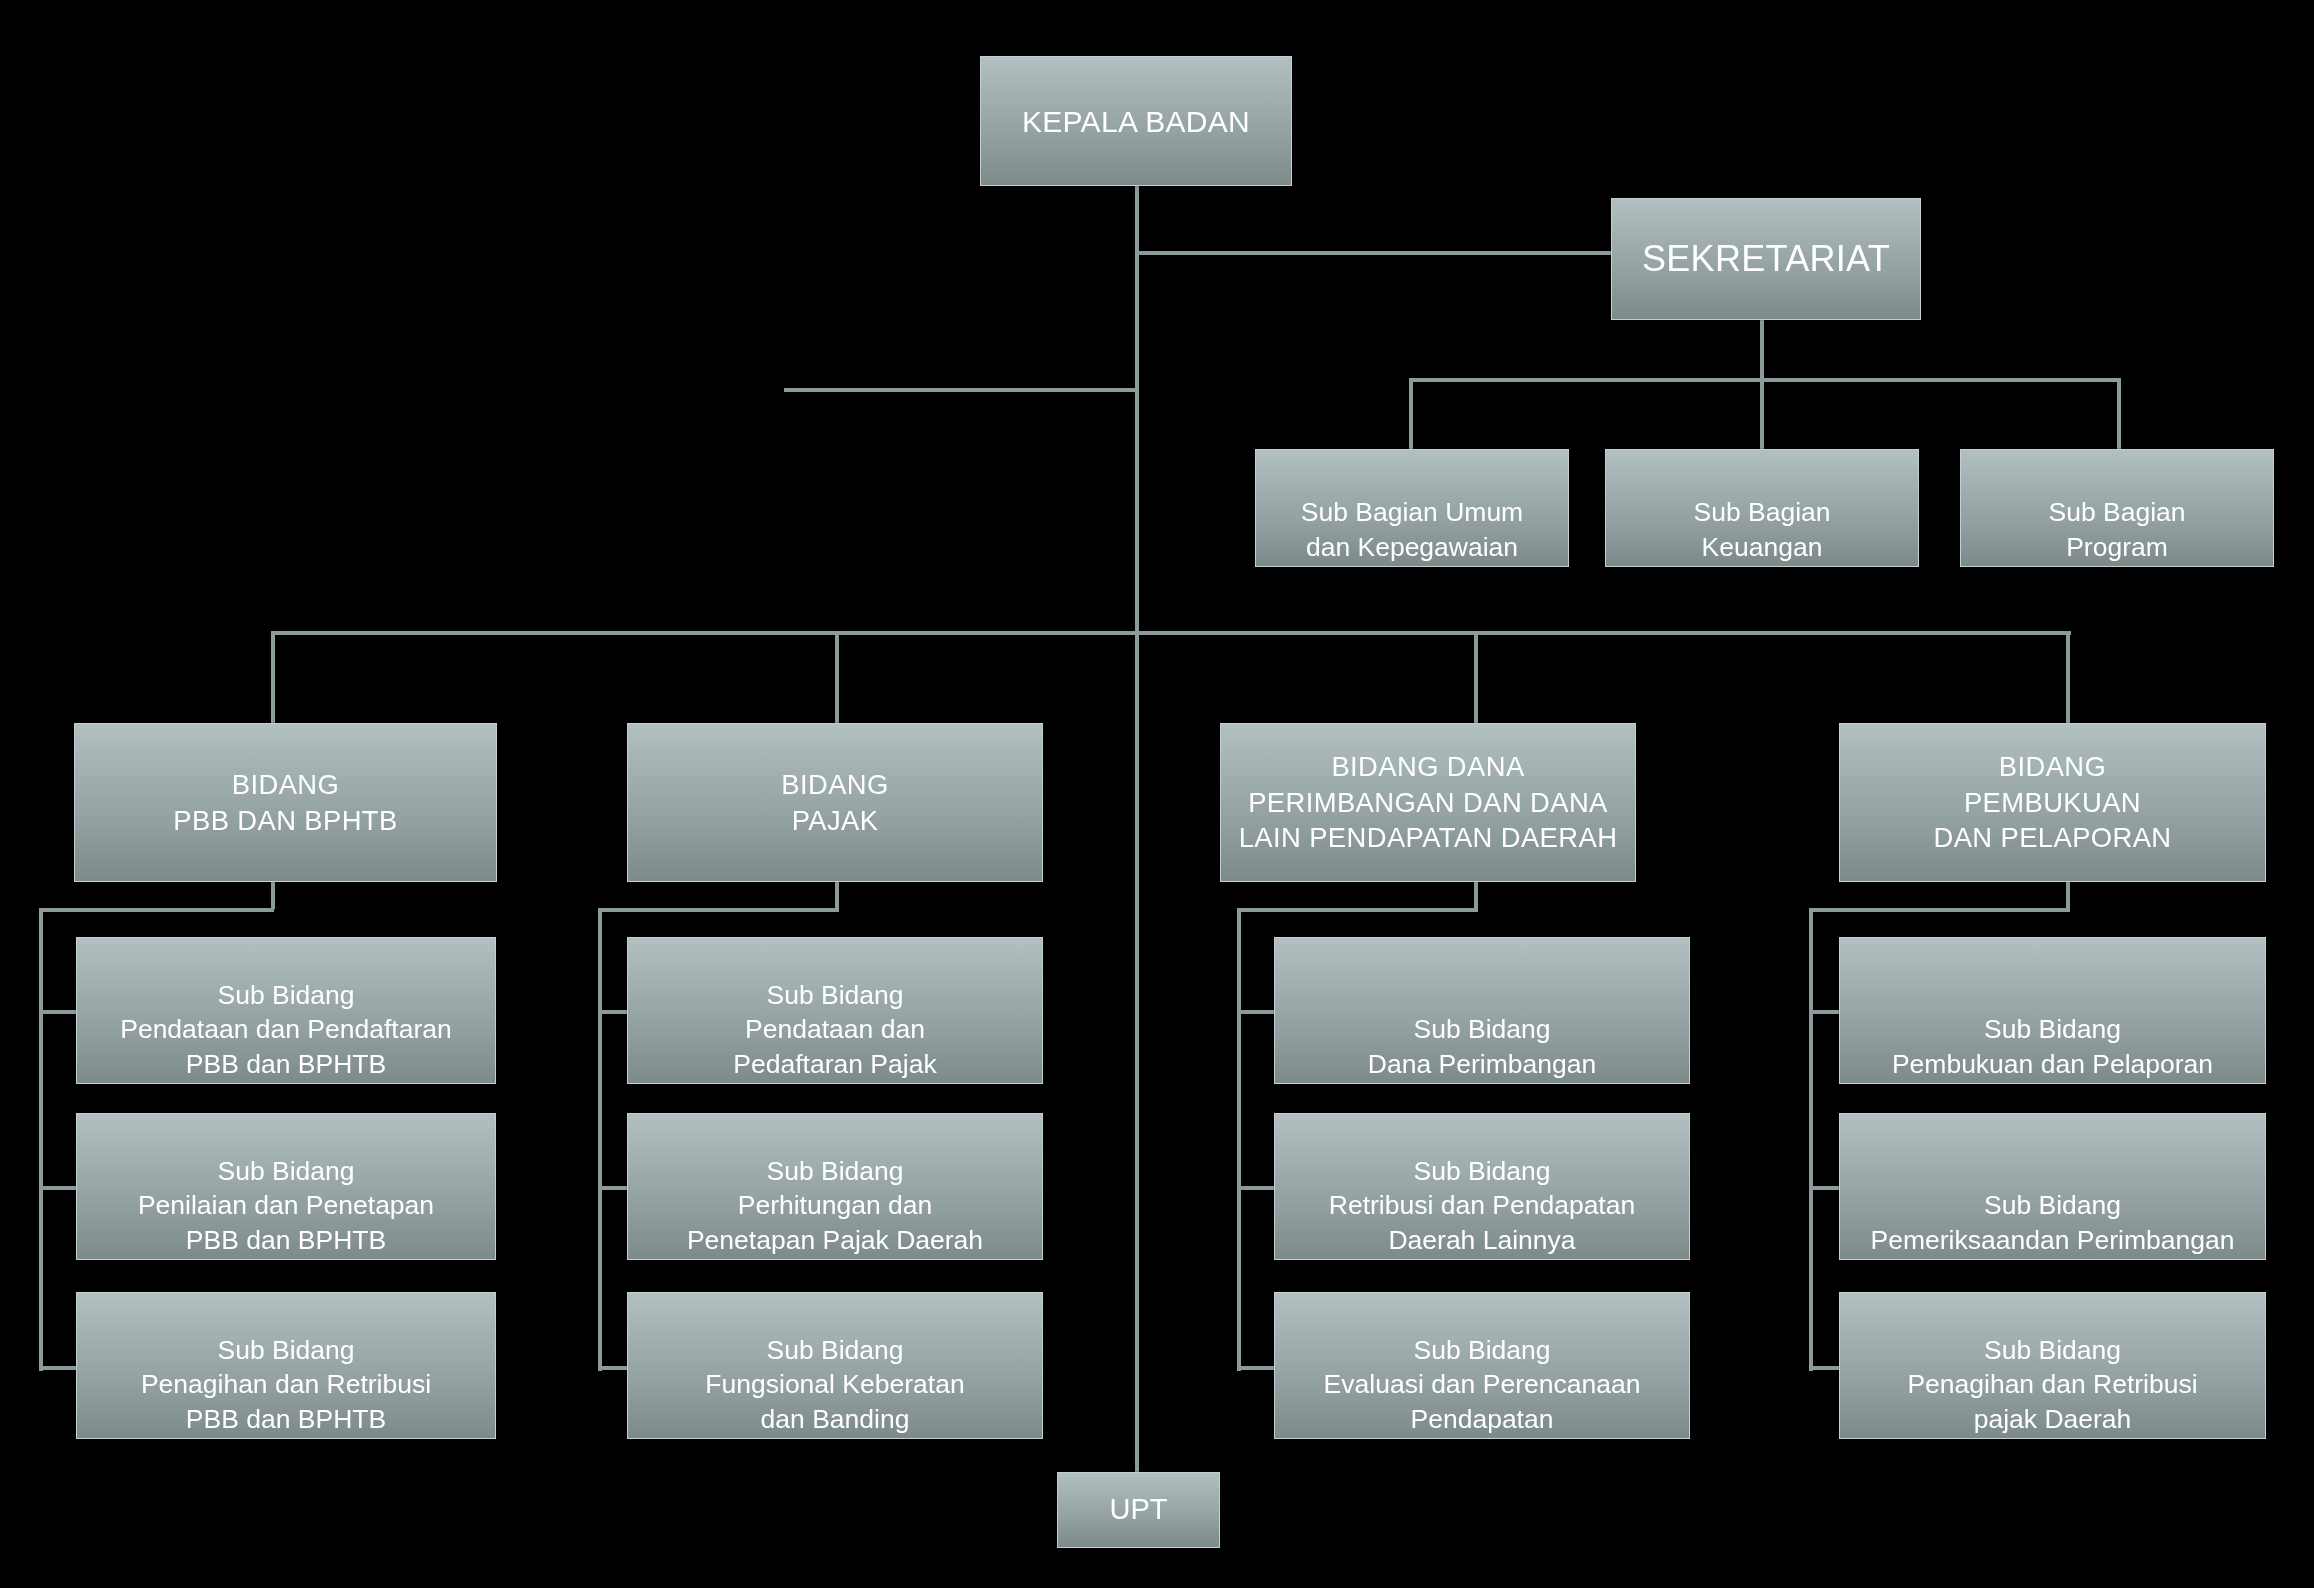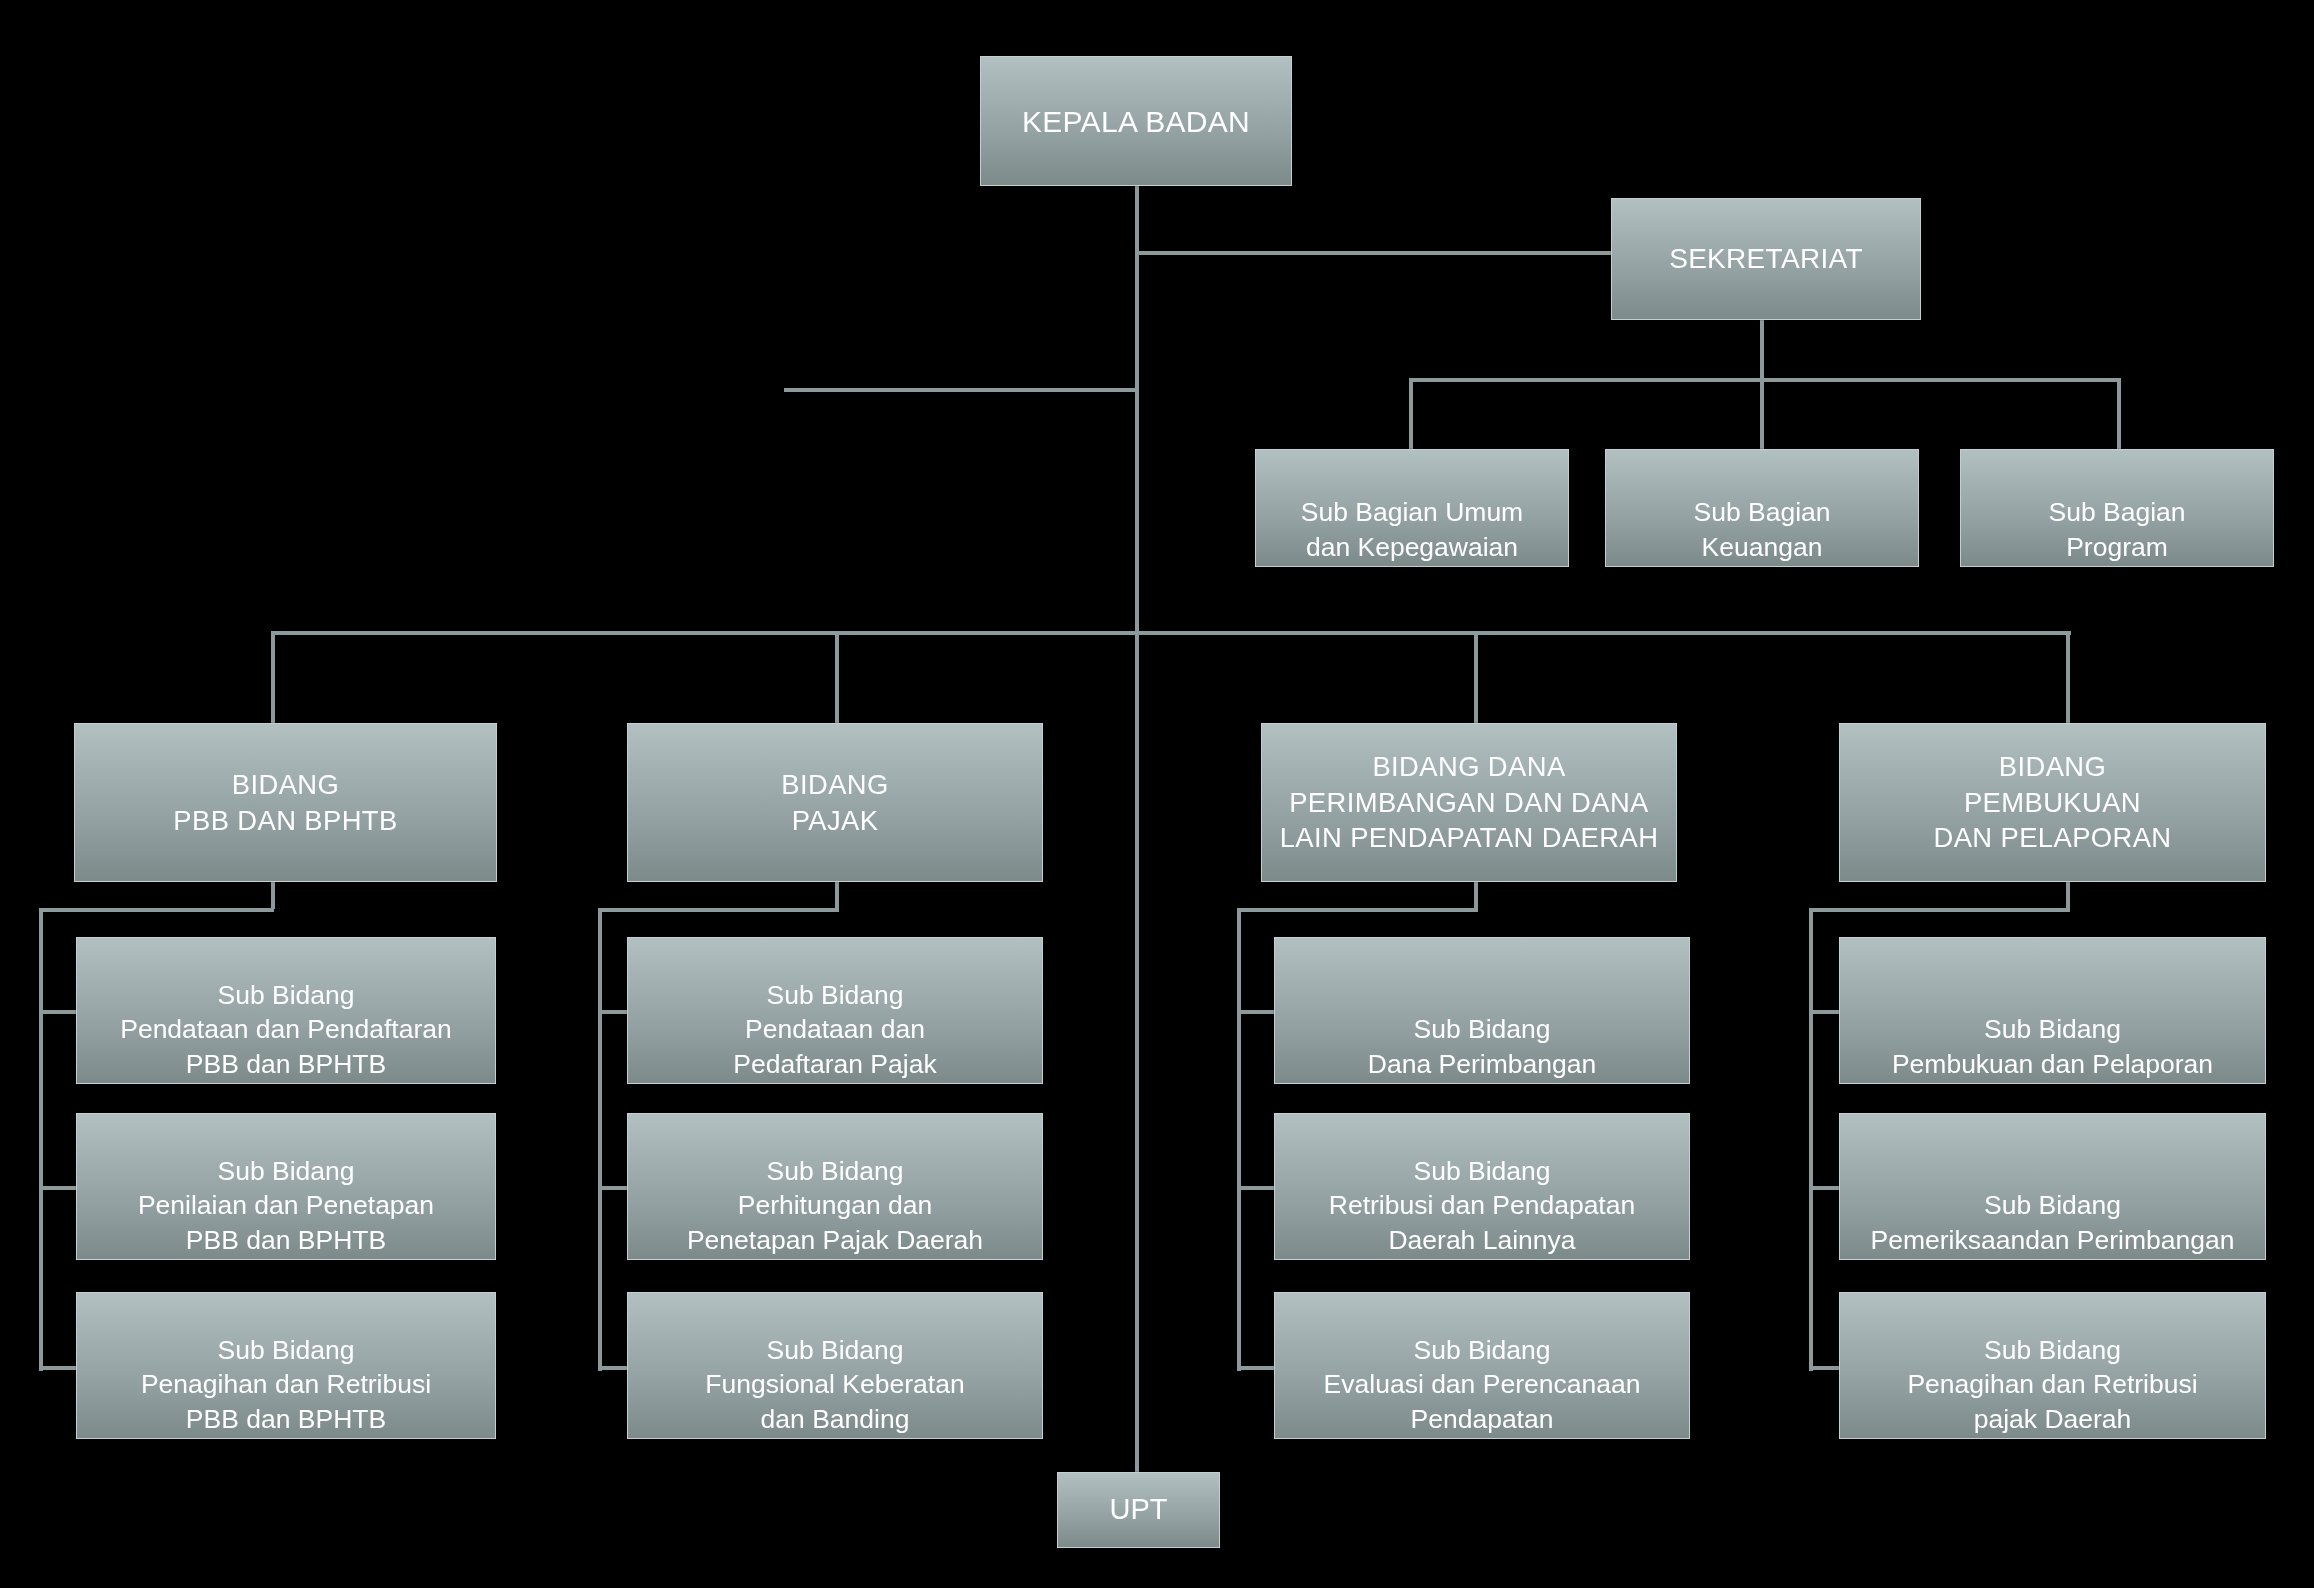--- a/index.html
+++ b/index.html
@@ -15,21 +15,21 @@
     color:#ffffff;
     background:linear-gradient(180deg,#b2c0c1 0%,#a3b1b2 28%,#93a0a1 62%,#7d8a8a 100%);
     border:1px solid #c3cfd0;
     box-shadow:0 0 0 1px rgba(0,0,0,0.15);
     z-index:3;
     line-height:1.30;
     padding:2px 5.9px;
   }
   .node span{display:block;width:100%;}
 
-  .t-upper{font-size:28px;letter-spacing:0.3px;}
+  .t-upper{font-size:36px;letter-spacing:0.3px;}
   .t-upper-lg{font-size:30px;letter-spacing:0.3px;}
   .t-mixed{font-size:27.4px;}
   .t-sub{font-size:26.5px;align-items:flex-end;}
   .t-bidang{font-size:27.4px;letter-spacing:0.4px;}
   .t-upt{font-size:29px;}
 
   .line{position:absolute;background:#8d9a9b;z-index:1;}
   .h{height:3.9px;}
   .v{width:3.9px;}
 </style>
@@ -117,21 +117,21 @@
       <span>BIDANG</span>
       <span>PBB DAN BPHTB</span>
     </span>
   </div>
   <div class="node t-bidang" style="left:627px;top:723px;width:416px;height:159px;">
     <span>
       <span>BIDANG</span>
       <span>PAJAK</span>
     </span>
   </div>
-  <div class="node t-bidang" style="left:1261px;top:723px;width:416px;height:159px;">
+  <div class="node t-bidang" style="left:1220px;top:723px;width:416px;height:159px;">
     <span>
       <span>BIDANG DANA</span>
       <span>PERIMBANGAN DAN DANA</span>
       <span>LAIN PENDAPATAN DAERAH</span>
     </span>
   </div>
   <div class="node t-bidang" style="left:1839px;top:723px;width:427px;height:159px;">
     <span>
       <span>BIDANG</span>
       <span>PEMBUKUAN</span>

